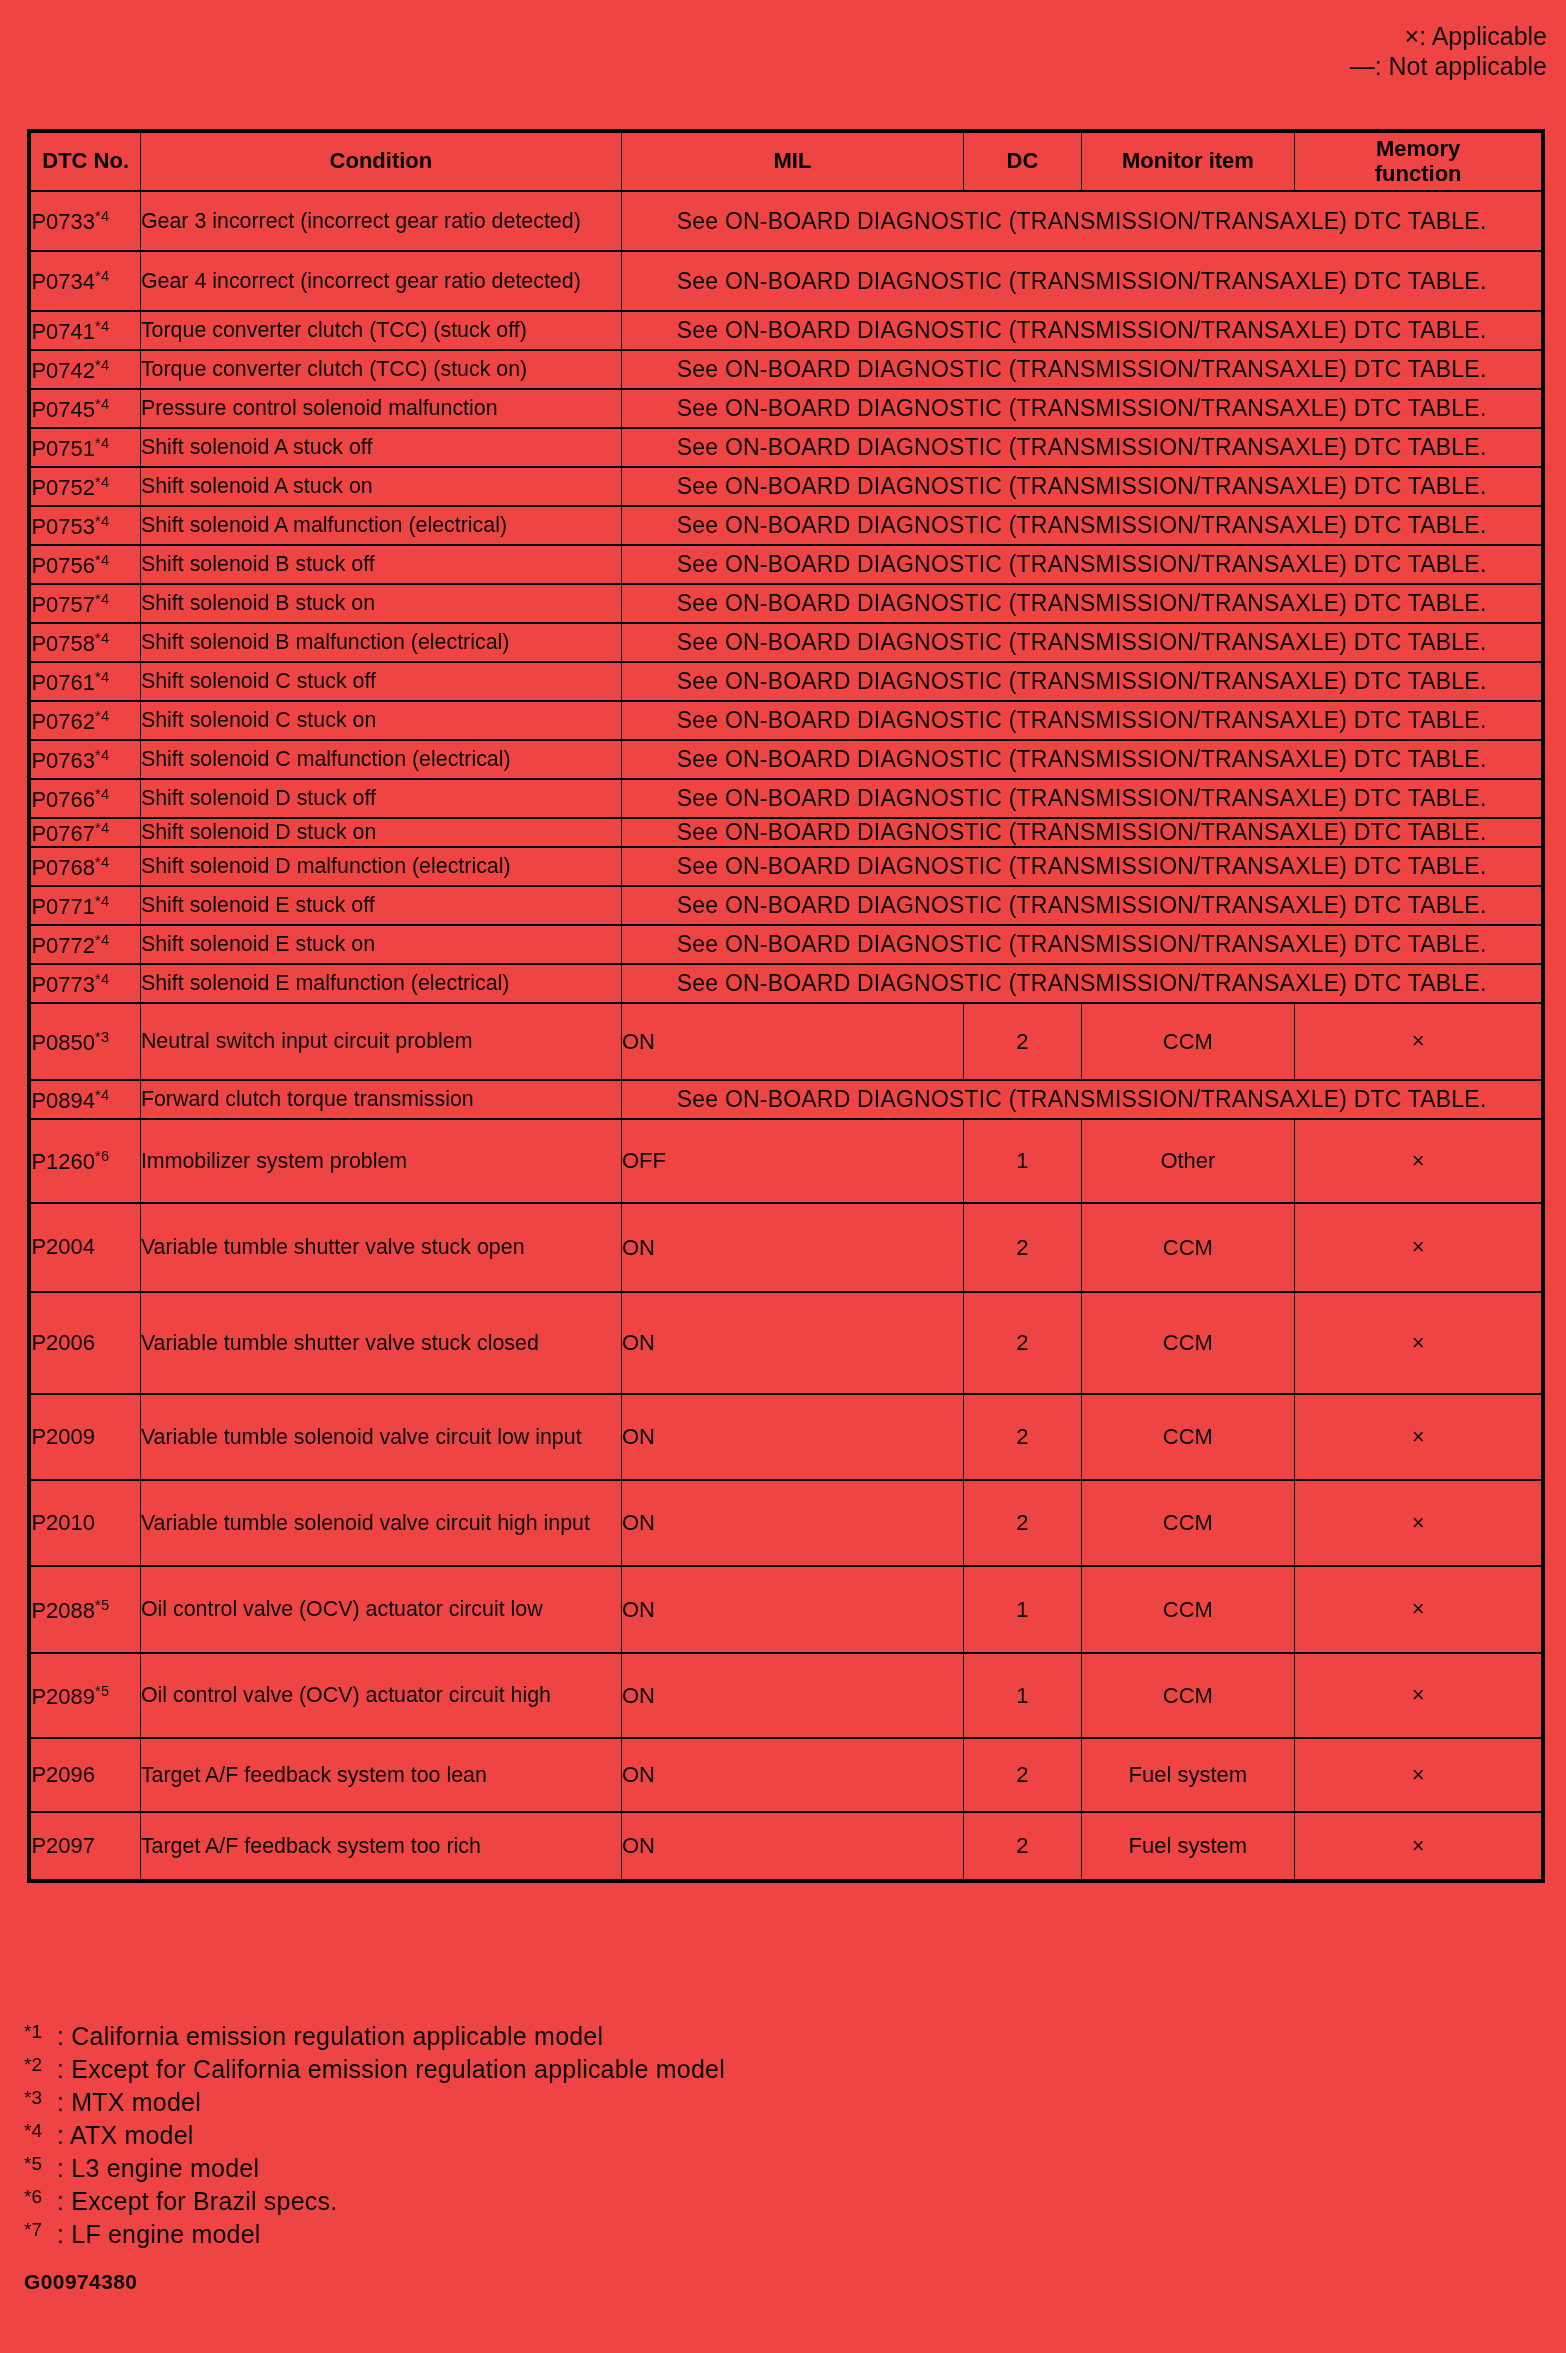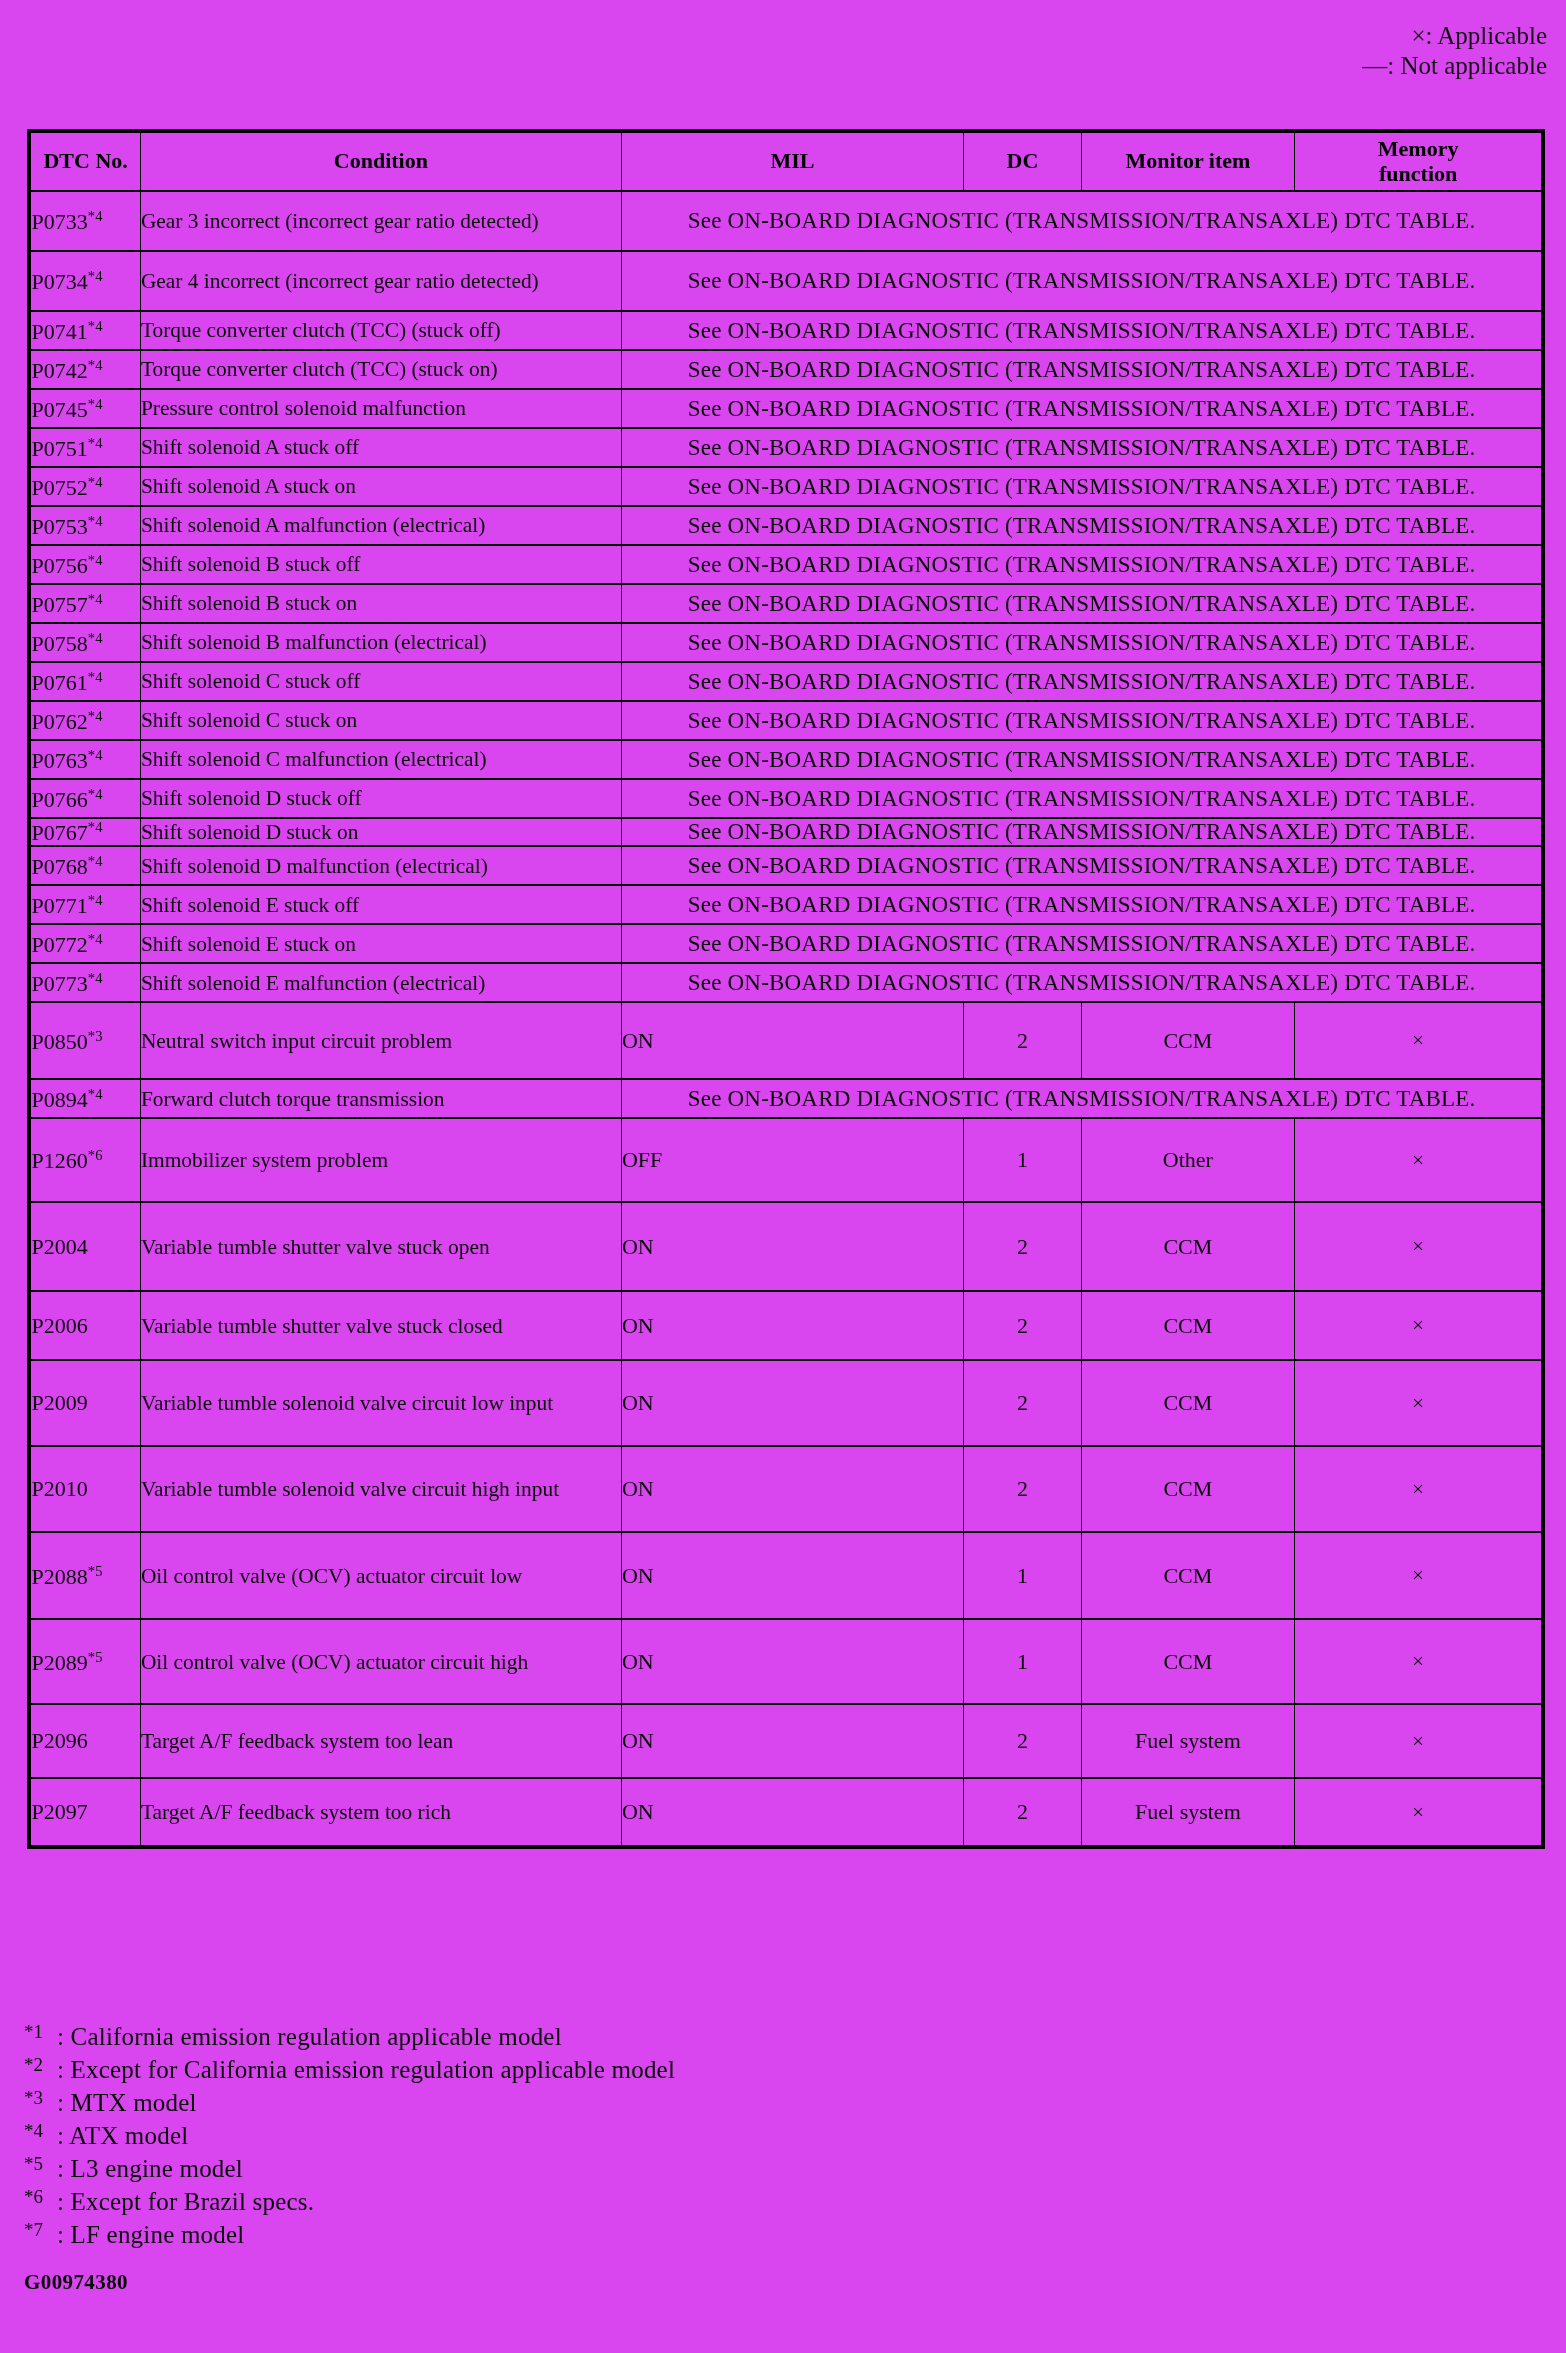--- a/index.html
+++ b/index.html
@@ -1,21 +1,21 @@
 <!DOCTYPE html>
 <html style="font-size:13.7px"><head>
 <meta charset="utf-8">
 <style>
   html, body { margin: 0; padding: 0; background: #e8e8e8; }
   .page {
     position: relative;
     width: 1566px;
     height: 2354px;
-    background: #d946ef;
-    font-family: Liberation Serif, serif;
+    background: #ef4444;
+    font-family: Liberation Sans, sans-serif;
     color: #0a0a0a;
     overflow: hidden;
   }
   
   .legend {
     position: absolute;
     top: 20.6px;
     right: 19px;
     text-align: right;
     font-size: 25px;
@@ -241,21 +241,21 @@
           <td class="c-mem">×</td>
         </tr>
         <tr style="height: 89px;">
           <td class="c-dtc"><span class="code">P2004</span></td>
           <td class="c-cond">Variable tumble shutter valve stuck open</td>
           <td class="c-mil">ON</td>
           <td class="c-dc">2</td>
           <td class="c-mon">CCM</td>
           <td class="c-mem">×</td>
         </tr>
-        <tr style="height: 69px;">
+        <tr style="height: 102px;">
           <td class="c-dtc"><span class="code">P2006</span></td>
           <td class="c-cond">Variable tumble shutter valve stuck closed</td>
           <td class="c-mil">ON</td>
           <td class="c-dc">2</td>
           <td class="c-mon">CCM</td>
           <td class="c-mem">×</td>
         </tr>
         <tr style="height: 86px;">
           <td class="c-dtc"><span class="code">P2009</span></td>
           <td class="c-cond">Variable tumble solenoid valve circuit low input</td>

